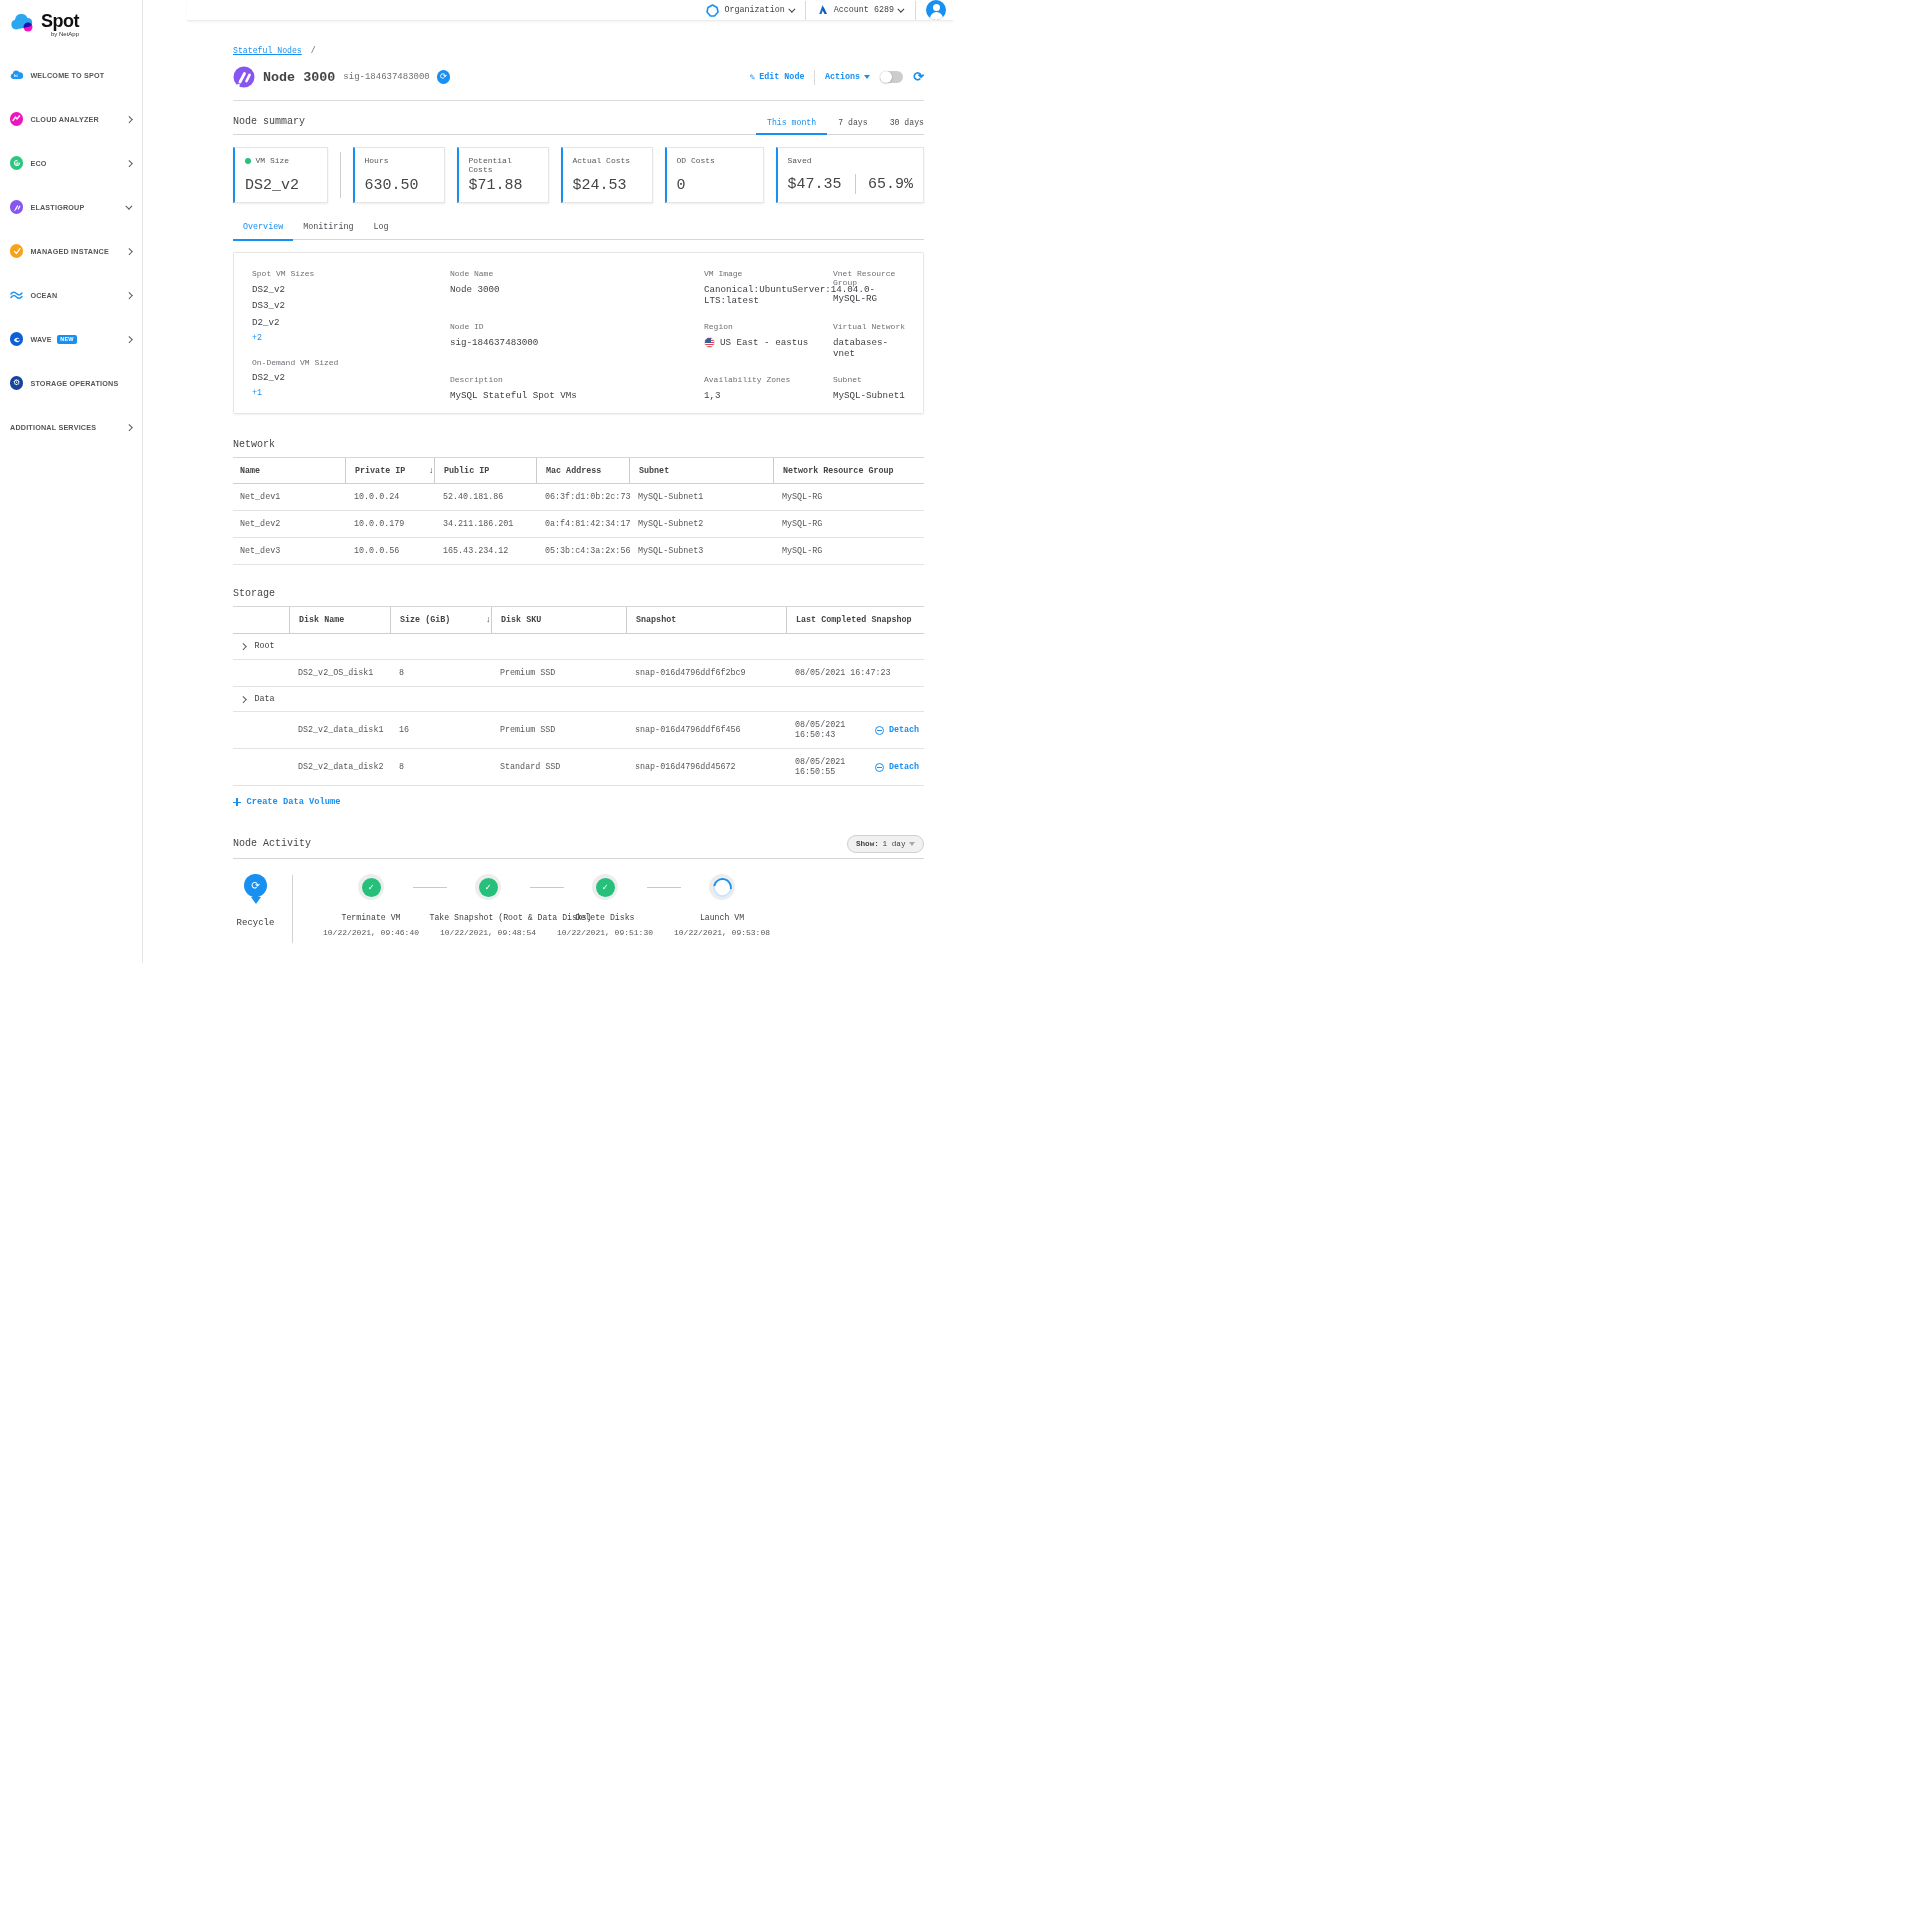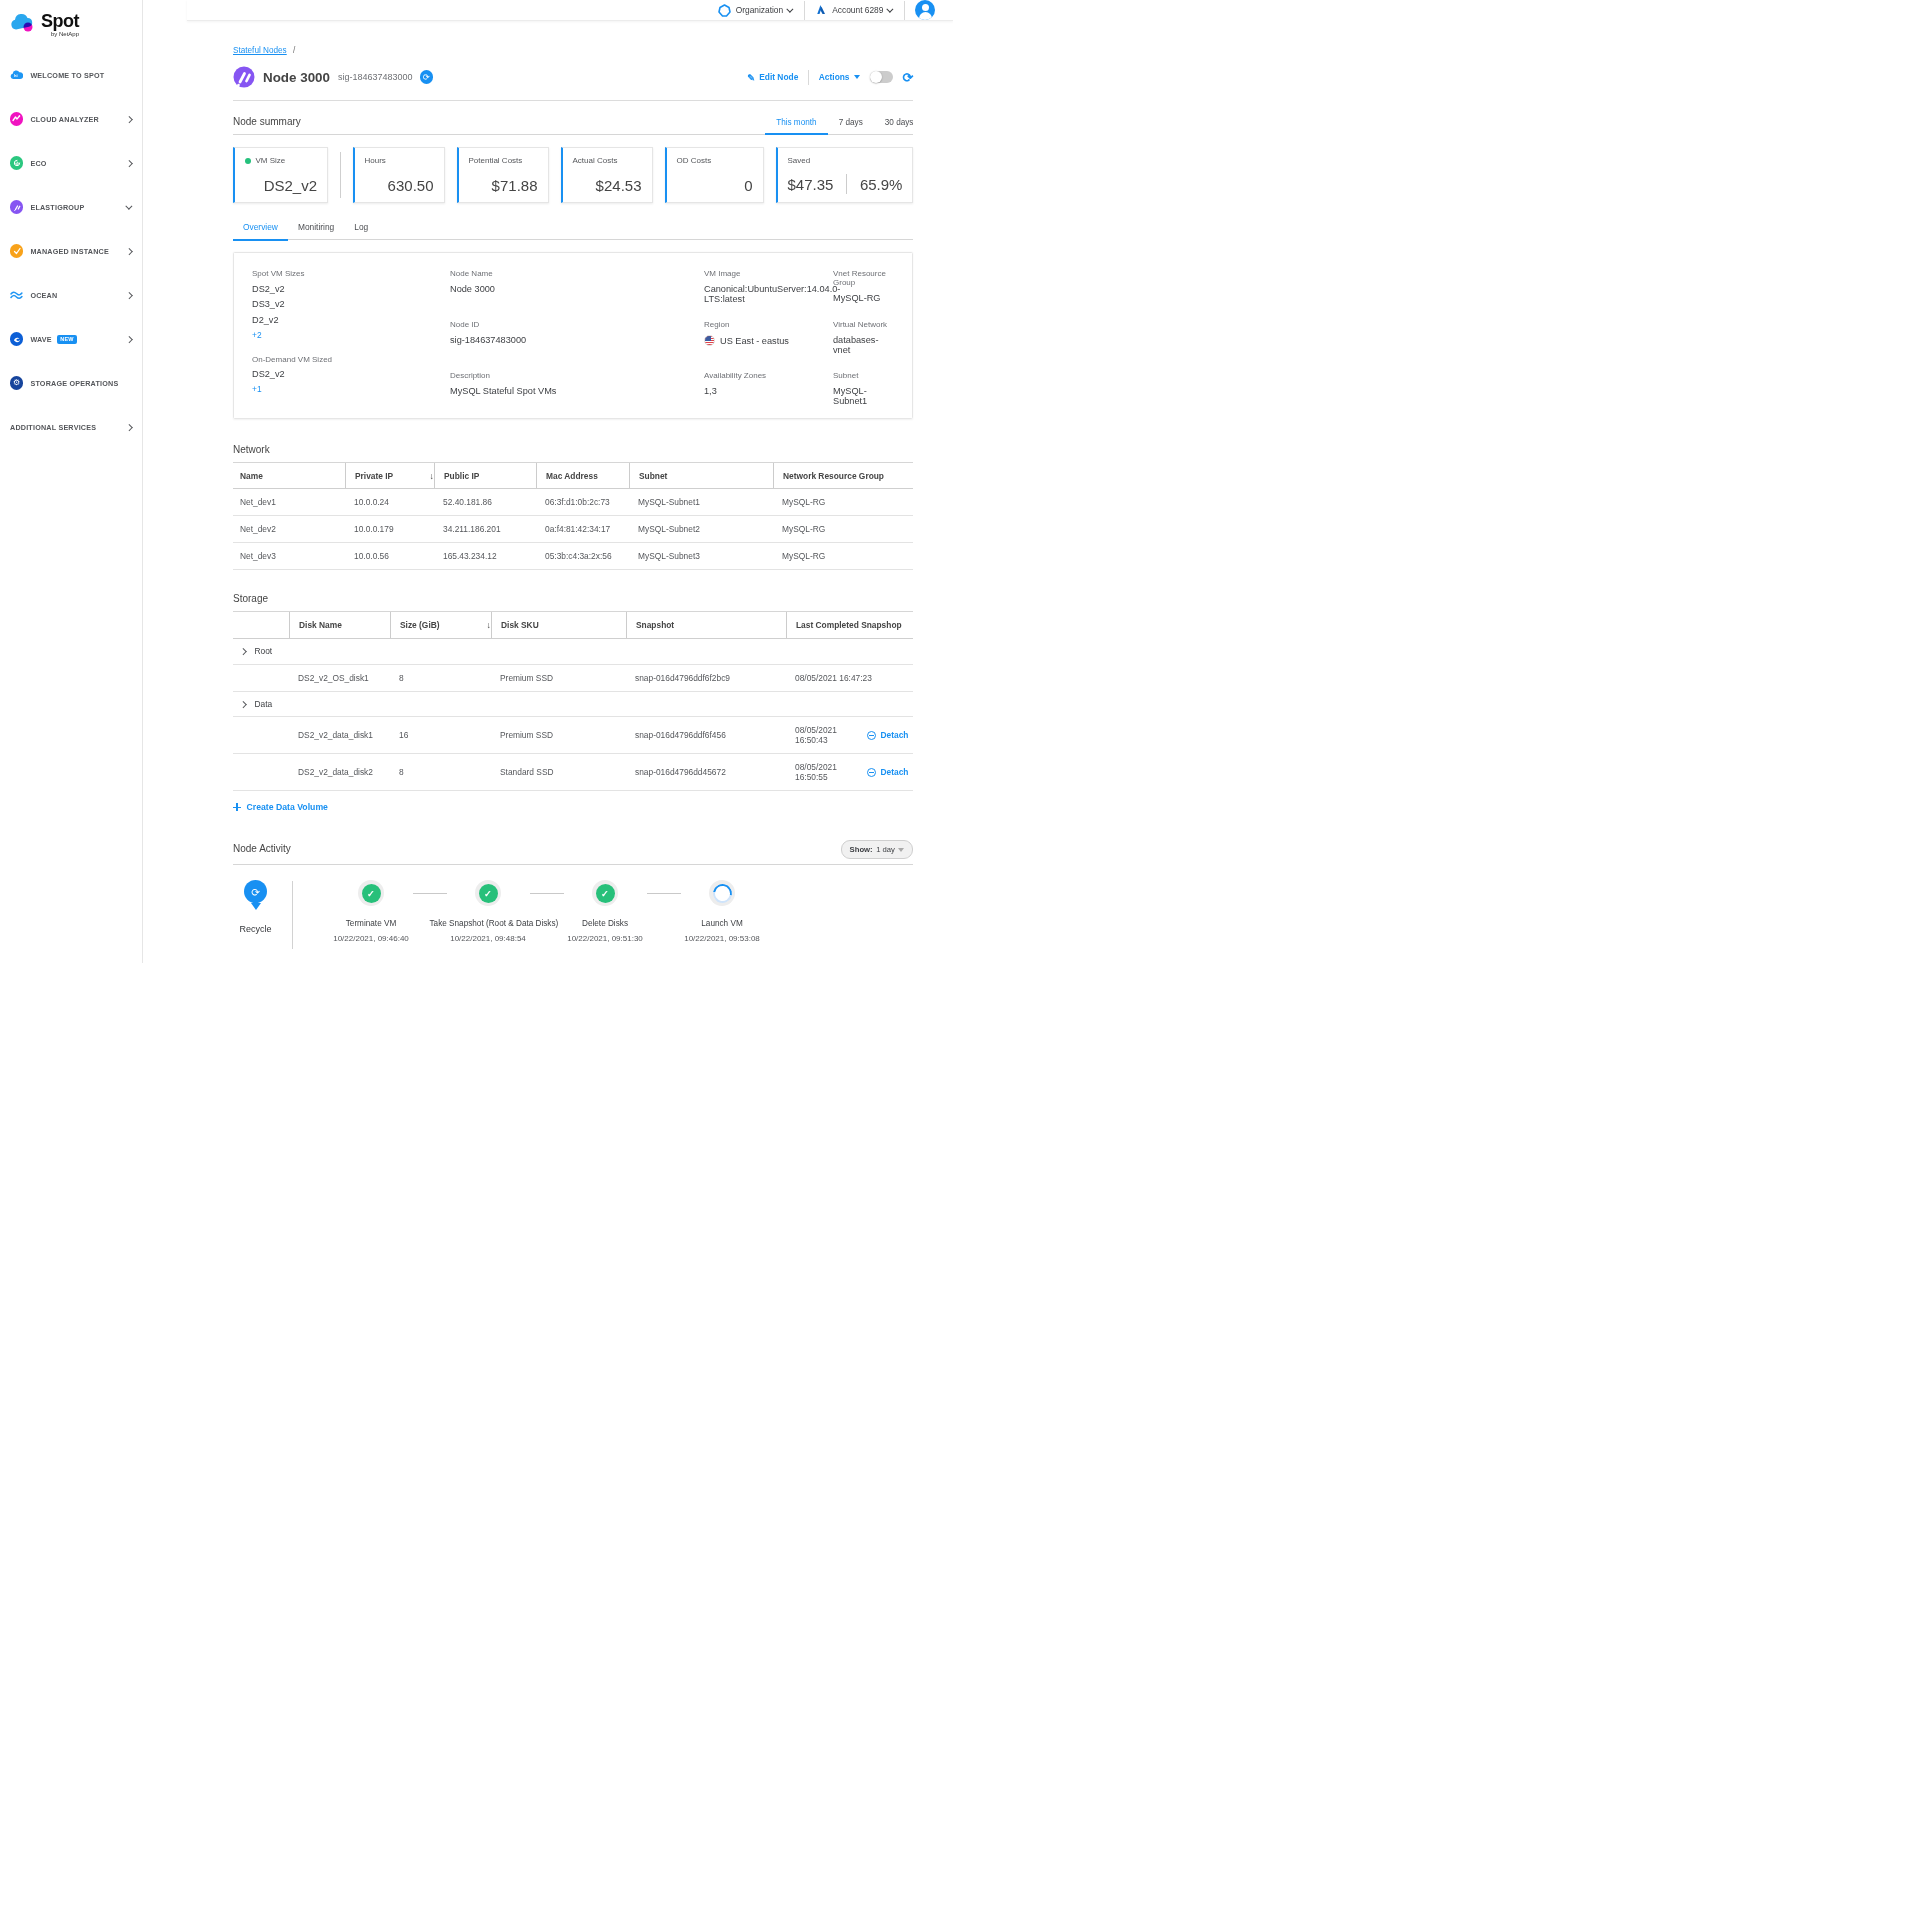--- a/index.html
+++ b/index.html
@@ -22,21 +22,21 @@
   .chev-r { transform:rotate(45deg); }
   .chev-d { transform:rotate(135deg); margin-top:-2px; }
   .subnav { margin:-3px 0 3px; }
   .sub-item { display:flex; align-items:center; height:36px; margin:8px 0; padding-left:28px; font-size:8.2px; color:#4a4c50; cursor:pointer; position:relative; }
   .sub-item.active { background:#d9ecfc; color:#35373b; }
   .sub-item.active::after { content:''; position:absolute; right:0; top:0; bottom:0; width:2.5px; background:#1890f2; }
   .badge-new { background:#1890f2; color:#fff; font-size:5.5px; font-weight:bold; padding:1.5px 3.5px; border-radius:2px; margin-left:5px; letter-spacing:0.2px; }
   .circ { border-radius:50%; display:flex; align-items:center; justify-content:center; width:13.4px; height:13.4px; }
 
   
-  .main { flex:1; display:flex; flex-direction:column; }
+  .main { flex:1; display:flex; flex-direction:column;font-family:Liberation Mono, monospace; }
   .topbar { height:37px; display:flex; align-items:center; justify-content:flex-end; padding-right:18px; gap:11px; border-bottom:0.5px solid #ececec; box-shadow:0 1px 2.5px rgba(0,0,0,.05); position:relative; z-index:2; }
   .tb-group { display:flex; align-items:center; gap:5px; cursor:pointer; }
   .tb-label { font-size:8.4px; color:#3d3f43; }
   .tb-div { width:0.5px; height:19px; background:#d9d9d9; }
   .avatar { width:20px; height:20px; border-radius:50%; background:#1890f2; position:relative; overflow:hidden; cursor:pointer; }
   .avatar::before { content:''; position:absolute; width:7px; height:7px; border-radius:50%; background:#fff; left:6.5px; top:4px; }
   .avatar::after { content:''; position:absolute; width:13px; height:8px; border-radius:6.5px 6.5px 0 0; background:#fff; left:3.5px; top:12.4px; }
 
   .content { padding:0 40px 0 46px; flex:1; }
 
@@ -59,21 +59,21 @@
   .page-div { border-bottom:0.5px solid #dcdcdc; margin-top:12px; }
 
   
   .summary-head { display:flex; align-items:flex-end; justify-content:space-between; margin-top:15px; border-bottom:1.5px solid #d6d6d6; }
   .sec-title { font-size:10px; color:#454545; padding-bottom:7px; font-weight:normal; }
   .ranges { display:flex; gap:22px; padding-bottom:7px; }
   .range { font-size:8.2px; color:#4c4e52; cursor:pointer; position:relative; }
   .range.active { color:#1890f2; }
   .range.active::after { content:''; position:absolute; left:-11px; right:-11px; bottom:-8.4px; height:2px; background:#1890f2; }
   .cards { display:flex; margin-top:12px; gap:12px; }
-  .card { background:#fff; border:0.5px solid #e5e5e5; border-left:2.5px solid #1890f2; box-shadow:0 0.5px 2px rgba(0,0,0,.08); height:56px; padding:8px 10px; display:flex; flex-direction:column; justify-content:space-between;text-align:right; }
+  .card { background:#fff; border:0.5px solid #e5e5e5; border-left:2.5px solid #1890f2; box-shadow:0 0.5px 2px rgba(0,0,0,.08); height:56px; padding:8px 10px; display:flex; flex-direction:column; justify-content:space-between; }
   .card-label { font-size:8px; color:#55575b; display:flex; align-items:center; }
   .dot-green { width:6px; height:6px; border-radius:50%; background:#25c17c; margin-right:4.5px; }
   .card-value { font-size:15px; color:#454545; }
   .c-vm { width:95px; } .c-sm { width:92px; } .c-od { width:99px; } .c-saved { flex:1; }
   .cards-vdiv { width:0.5px; background:#cfcfcf; margin:5px 0; }
   .saved-vals { display:flex; align-items:center; }
   .saved-vals .vr2 { width:0.5px; height:20px; background:#ccc; margin:0 13px; }
 
   
   .tabs { display:flex; margin-top:19px; border-bottom:1.5px solid #d6d6d6; }

